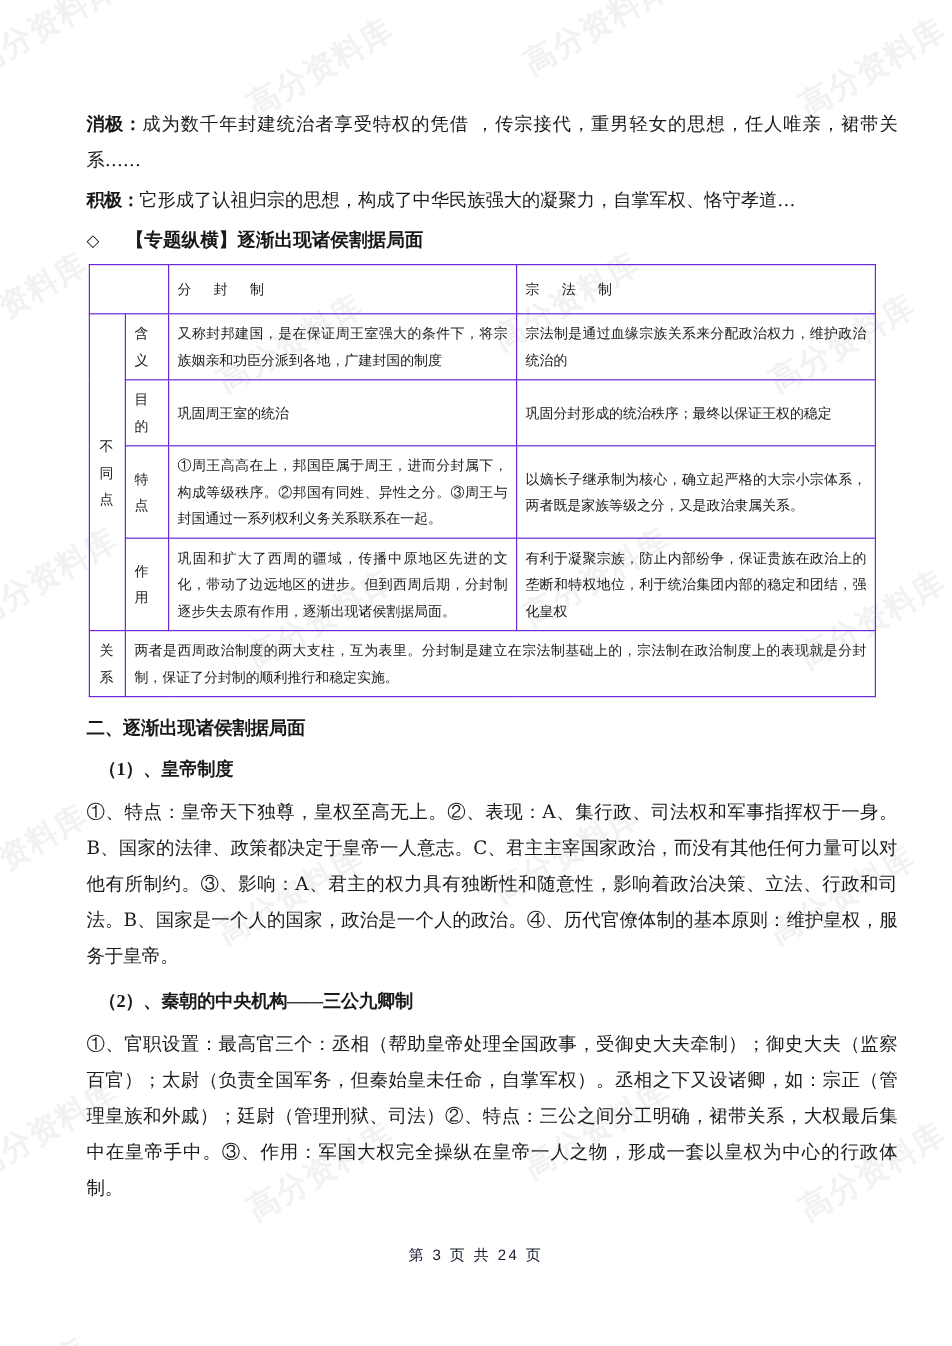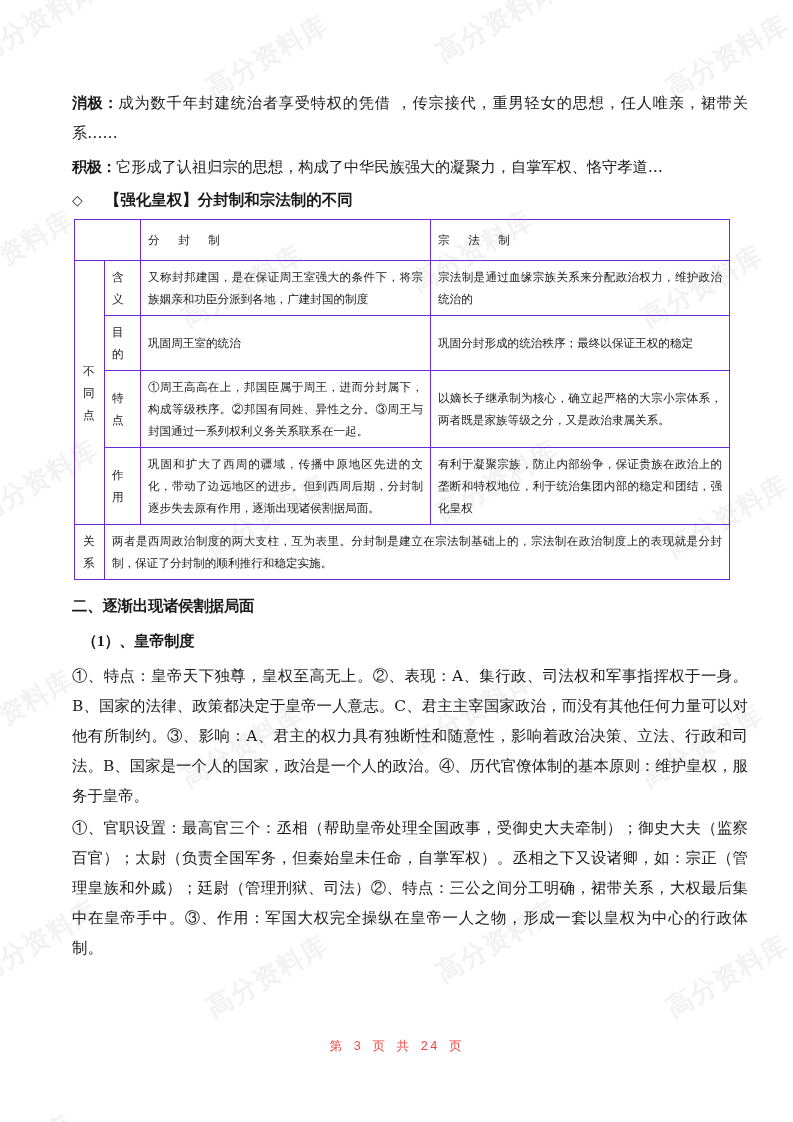--- a/index.html
+++ b/index.html
@@ -159,22 +159,22 @@
   
   .footer {
     position: absolute;
     left: 0;
     right: 0;
     top: 1038px;
     text-align: center;
     z-index: 1;
     font-size: 12.5px;
     letter-spacing: 2px;
-    color: #ef4444;
-    font-family: Liberation Mono, monospace;
+    color: #0f172a;
+    font-family: Liberation Sans, sans-serif;
   }
 </style>
 </head>
 <body>
 
 <div class="page">
 
   <div class="wm-layer">
     <div class="wm" style="left:-30px;  top:40px;">高分资料库</div>
     <div class="wm" style="left:200px;  top:75px;">高分资料库</div>
@@ -206,21 +206,21 @@
   </div>
 
   <div class="content">
 
     <p class="para"><span class="lead">消极：</span><span>成为数千年封建统治者享受特权的凭借 ，传宗接代，重男轻女的思想，任人唯亲，裙带关系……</span></p>
 
     <p class="para"><span class="lead">积极：</span><span>它形成了认祖归宗的思想，构成了中华民族强大的凝聚力，自掌军权、恪守孝道…</span></p>
 
     <h3 class="dia-head">
         <span class="diamond">◇</span>
-        <span>【强化皇权】分封制和宗法制的不同</span>
+        <span>【专题纵横】逐渐出现诸侯割据局面</span>
       </h3>
 
     <table class="cmp">
       <colgroup>
         <col style="width:30px">
         <col style="width:36px">
         <col style="width:290px">
         <col style="width:299px">
       </colgroup>
       <tbody>
@@ -262,19 +262,20 @@
               <span class="stack">关系</span>
             </td>
           <td class="rel" colspan="3">两者是西周政治制度的两大支柱，互为表里。分封制是建立在宗法制基础上的，宗法制在政治制度上的表现就是分封制，保证了分封制的顺利推行和稳定实施。</td>
         </tr>
       </tbody>
     </table>
 
     <h2 class="sec">二、逐渐出现诸侯割据局面</h2>
     <h4 class="subsub">（1）、皇帝制度</h4>
     <p class="bodytext">①、特点：皇帝天下独尊，皇权至高无上。②、表现：A、集行政、司法权和军事指挥权于一身。B、国家的法律、政策都决定于皇帝一人意志。C、君主主宰国家政治，而没有其他任何力量可以对他有所制约。③、影响：A、君主的权力具有独断性和随意性，影响着政治决策、立法、行政和司法。B、国家是一个人的国家，政治是一个人的政治。④、历代官僚体制的基本原则：维护皇权，服务于皇帝。</p>
+    <h4 class="subsub">（2）、秦朝的中央机构——三公九卿制</h4>
     <p class="bodytext">①、官职设置：最高官三个：丞相（帮助皇帝处理全国政事，受御史大夫牵制）；御史大夫（监察百官）；太尉（负责全国军务，但秦始皇未任命，自掌军权）。丞相之下又设诸卿，如：宗正（管理皇族和外戚）；廷尉（管理刑狱、司法）②、特点：三公之间分工明确，裙带关系，大权最后集中在皇帝手中。③、作用：军国大权完全操纵在皇帝一人之物，形成一套以皇权为中心的行政体制。</p>
 
   </div>
 
   <div class="footer">第 3 页 共 24 页</div>
 
 </div>
 
 </body></html>

